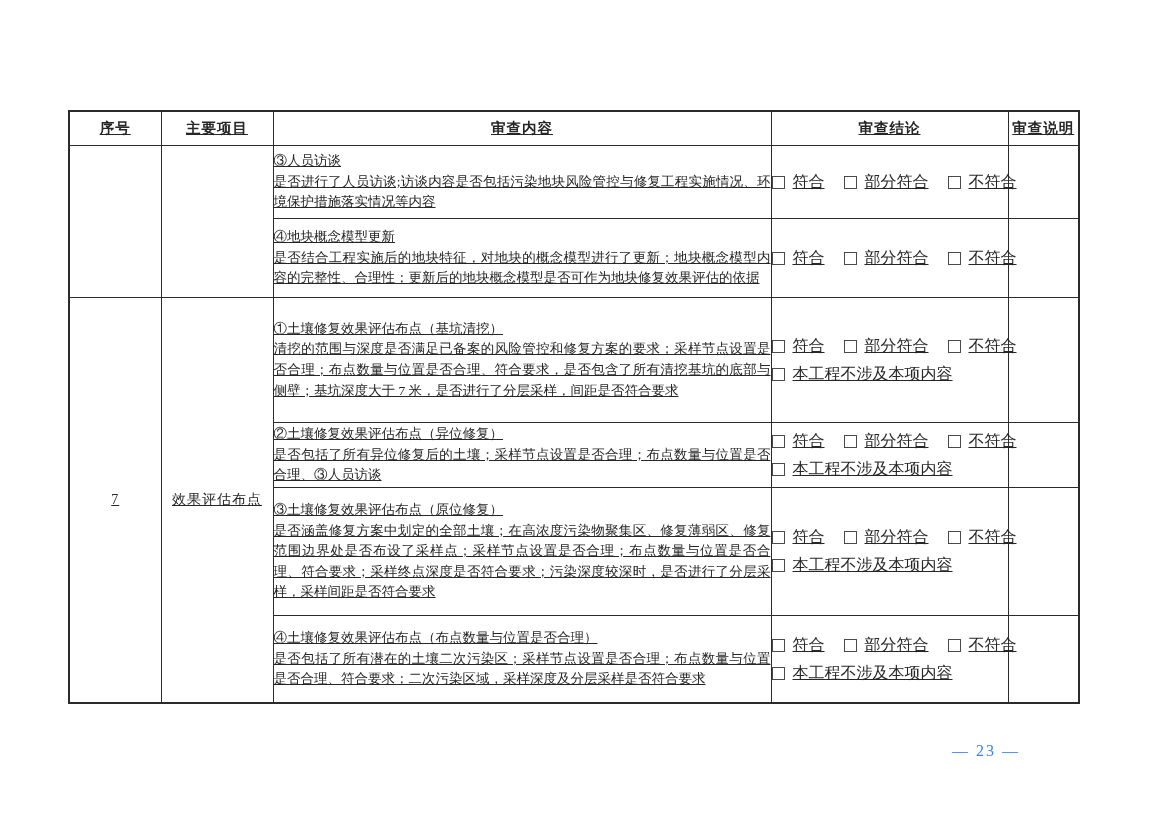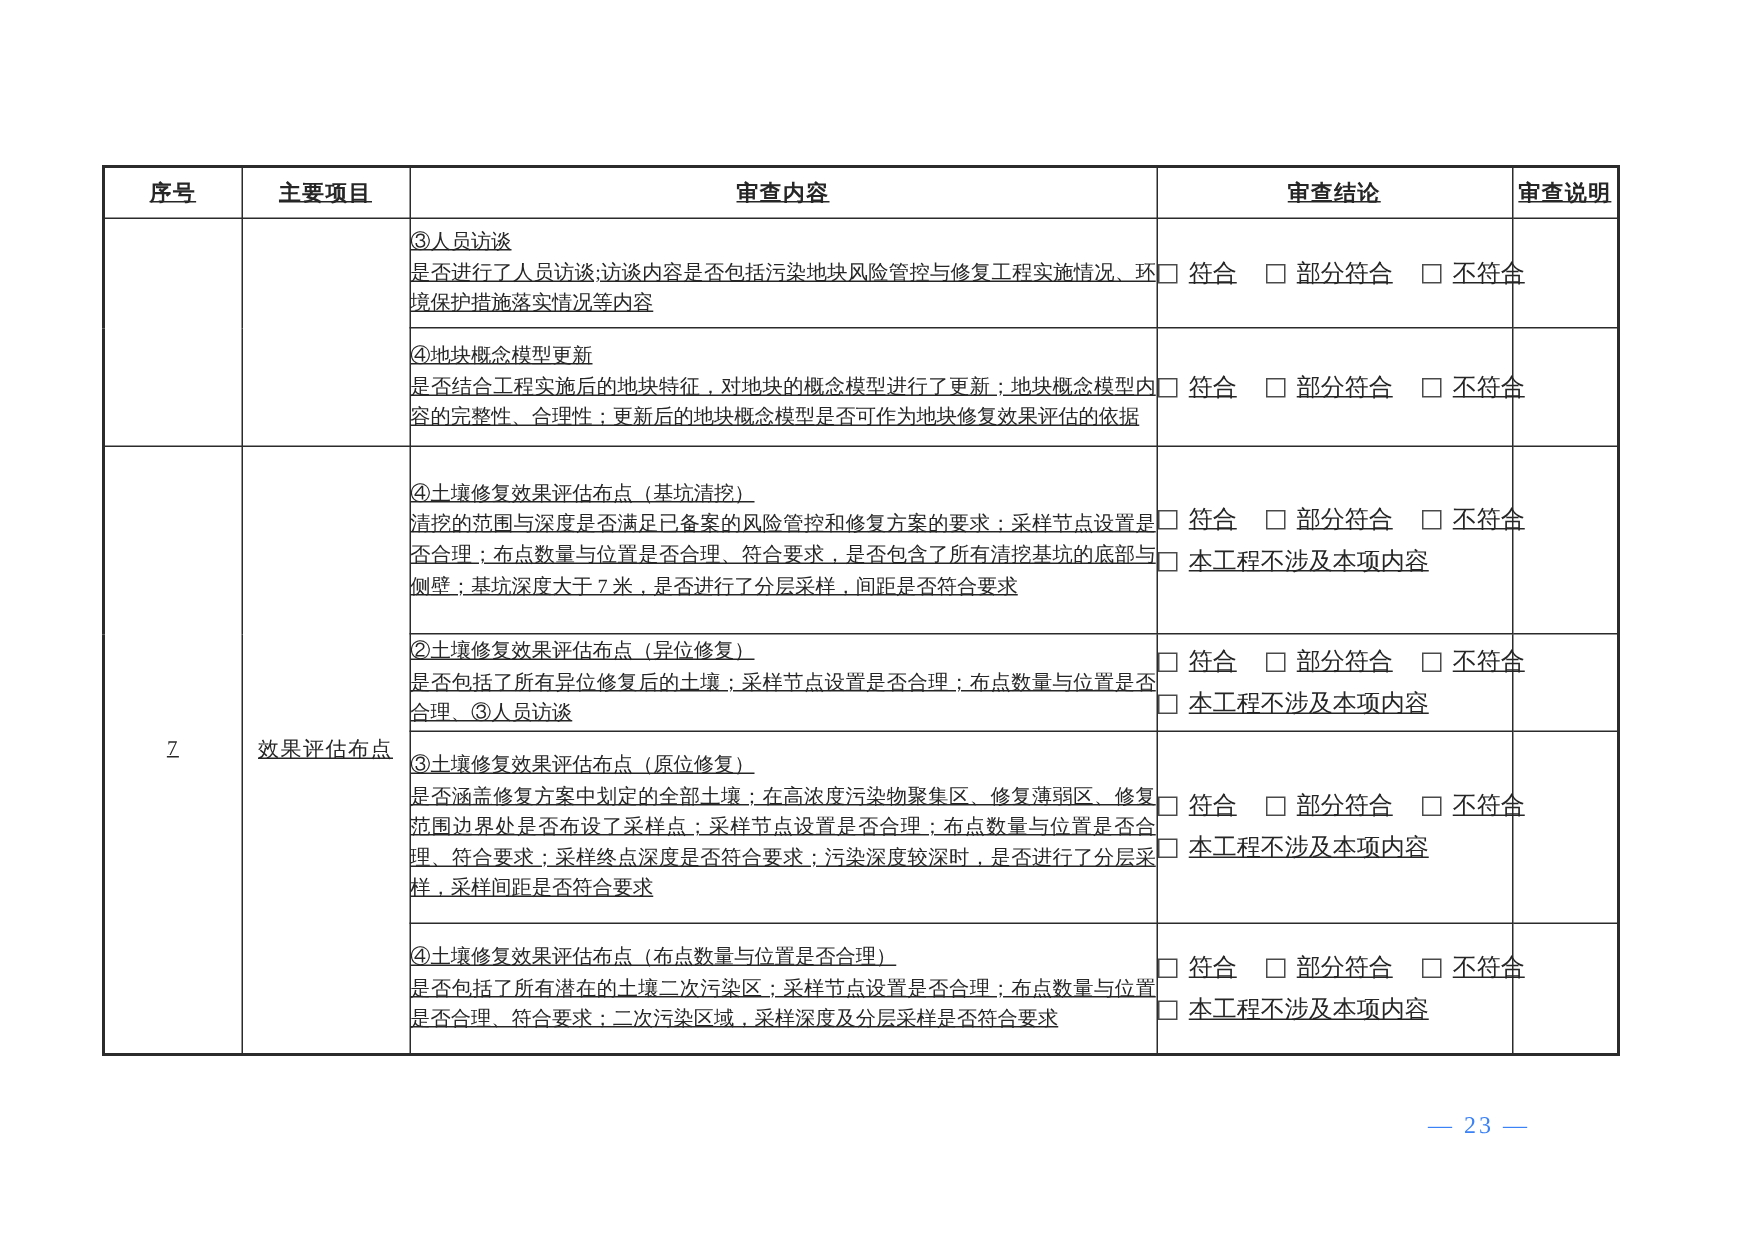--- a/index.html
+++ b/index.html
@@ -172,21 +172,21 @@
             </div>
           </div>
         </td>
         <td class="c-note"></td>
       </tr>
 
       <tr class="r-c">
         <td class="c-serial" rowspan="4">7</td>
         <td class="c-project" rowspan="4">效果评估布点</td>
         <td class="c-content">
-          <div class="item-title">④土壤修复效果评估布点（基坑清挖）</div>
+          <div class="item-title">①土壤修复效果评估布点（基坑清挖）</div>
           <div class="item-body">清挖的范围与深度是否满足已备案的风险管控和修复方案的要求；采样节点设置是否合理；布点数量与位置是否合理、符合要求，是否包含了所有清挖基坑的底部与侧壁；基坑深度大于 7 米，是否进行了分层采样，间距是否符合要求</div>
         </td>
         <td class="c-concl">
           <div class="opts">
             <div class="opt-line">
               <span class="opt">
                   <span class="box"></span>
                   <span>符合</span>
                 </span>
               <span class="opt">

